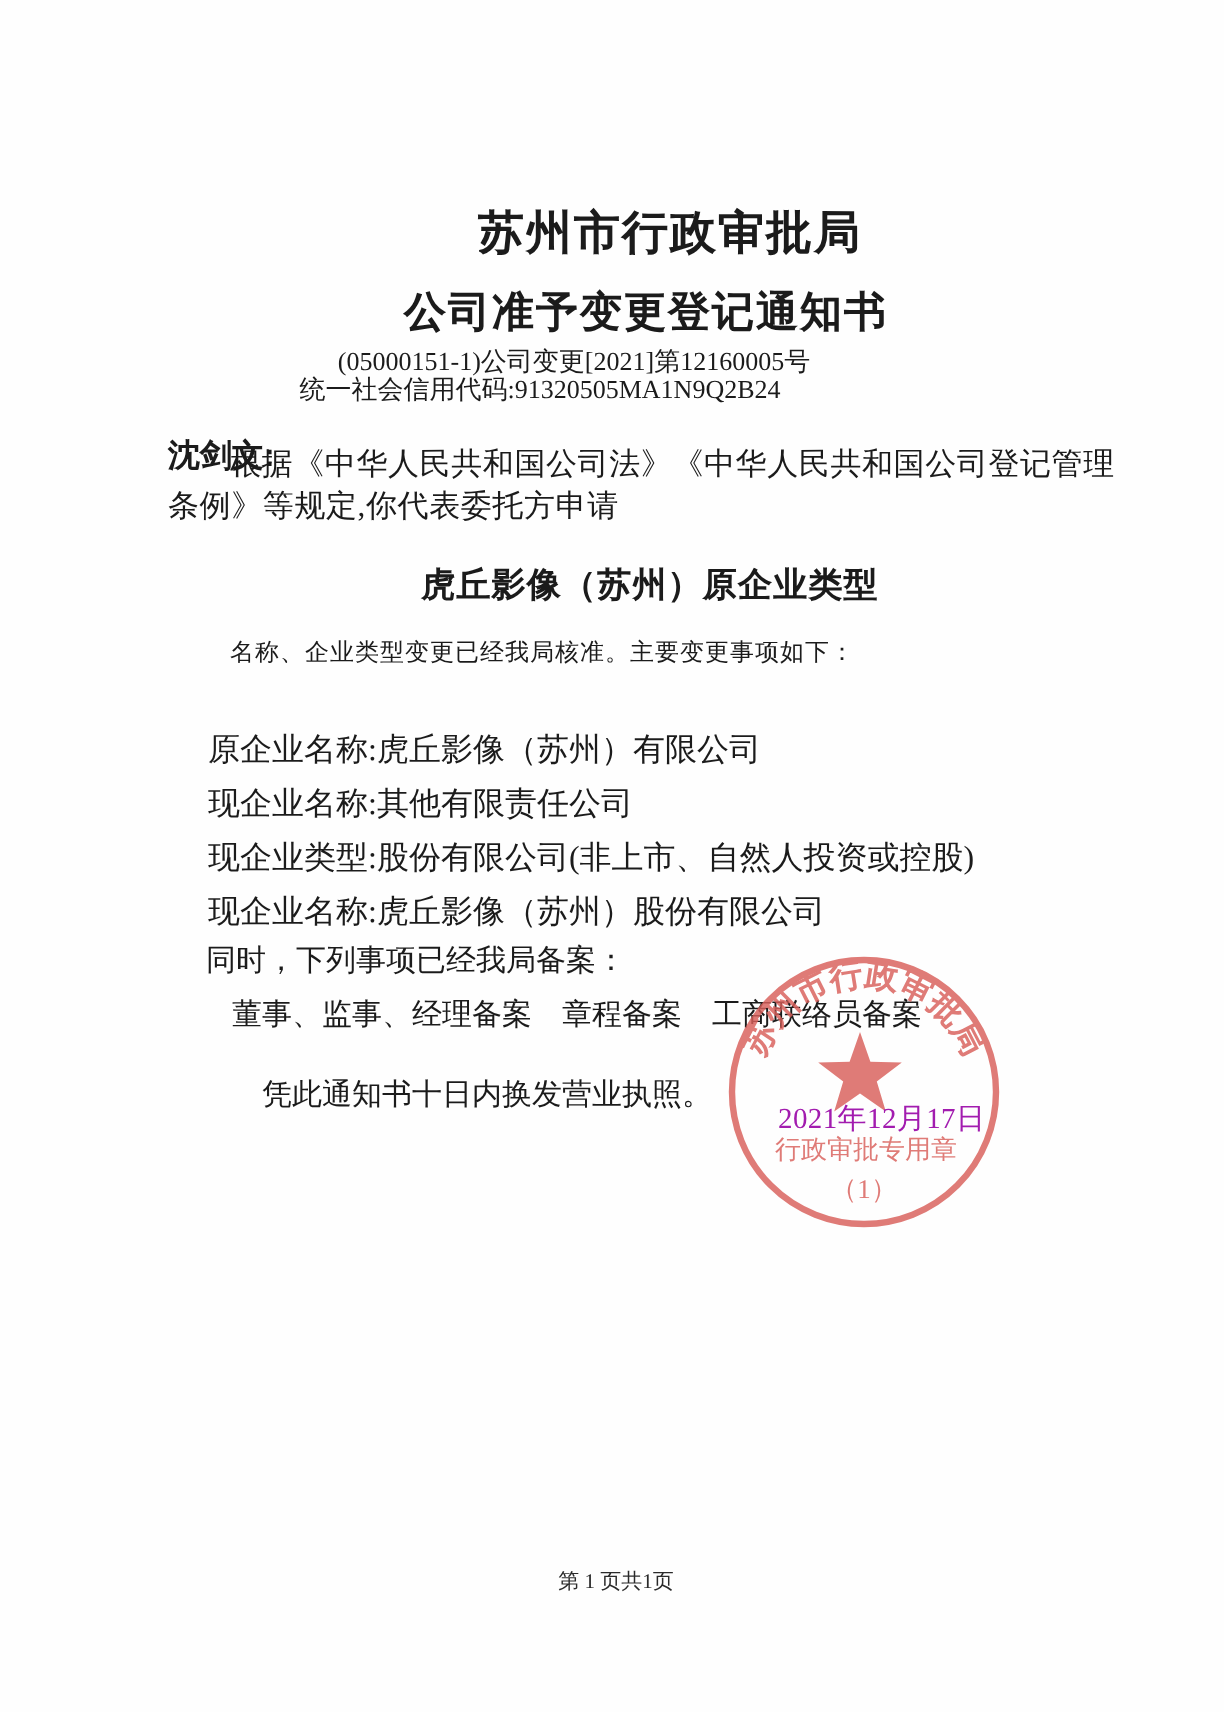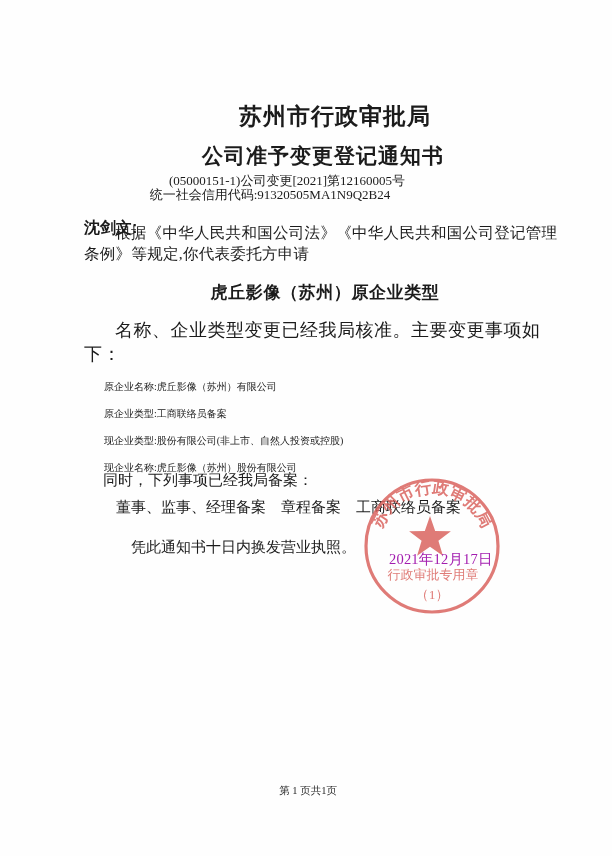--- a/index.html
+++ b/index.html
@@ -41,23 +41,23 @@
     font-size: 15.5px; line-height: 20.5px; letter-spacing: 0.3px;
     text-indent: 31px; white-space: normal;
   }
   .company-name {
     top: 281px; left: 325px;
     font-family: "Liberation Sans", sans-serif;
     font-weight: bold; font-size: 17px; letter-spacing: 0.6px;
   }
   .approval-statement {
     top: 318px; left: 84px; width: 490px;
-    font-size: 18px; text-indent: 31px; letter-spacing: 0.5px; white-space: normal;
+    font-size: 12px; text-indent: 31px; letter-spacing: 0.5px; white-space: normal;
   }
-  .change-items { top: 362px; left: 104px; font-size: 10px; margin-top: 11px; }
+  .change-items { top: 362px; left: 104px; font-size: 16px; }
   .change-items .change-item { height: 27px; line-height: 27px; white-space: nowrap; }
 
   .filing-statement { top: 471px; left: 103px; font-size: 15px; }
   .filing-items { top: 498px; left: 116px; font-size: 15px; }
   .license-instruction { top: 538px; left: 131px; font-size: 15px; }
 
   .seal {
     position: absolute; left: 357px; top: 471px;
     width: 150px; height: 150px;
     color: var(--seal-color);
@@ -86,21 +86,21 @@
   <div class="abs centered credit-code">统一社会信用代码:91320505MA1N9Q2B24</div>
 
   <div class="abs addressee">沈剑文:</div>
   <div class="abs intro">根据《中华人民共和国公司法》《中华人民共和国公司登记管理条例》等规定,你代表委托方申请</div>
 
   <div class="abs centered company-name">虎丘影像（苏州）原企业类型</div>
   <div class="abs approval-statement">名称、企业类型变更已经我局核准。主要变更事项如下：</div>
 
   <div class="abs change-items">
     <div class="change-item">原企业名称:虎丘影像（苏州）有限公司</div>
-    <div class="change-item">原企业类型:工商联络员备案</div>
+    <div class="change-item">现企业名称:其他有限责任公司</div>
     <div class="change-item">现企业类型:股份有限公司(非上市、自然人投资或控股)</div>
     <div class="change-item">现企业名称:虎丘影像（苏州）股份有限公司</div>
   </div>
 
   <div class="abs filing-statement">同时，下列事项已经我局备案：</div>
   <div class="abs filing-items">董事、监事、经理备案　章程备案　工商联络员备案</div>
   <div class="abs license-instruction">凭此通知书十日内换发营业执照。</div>
 
   <svg class="seal" viewBox="0 0 150 150" xmlns="http://www.w3.org/2000/svg" aria-hidden="true">
     <defs>

